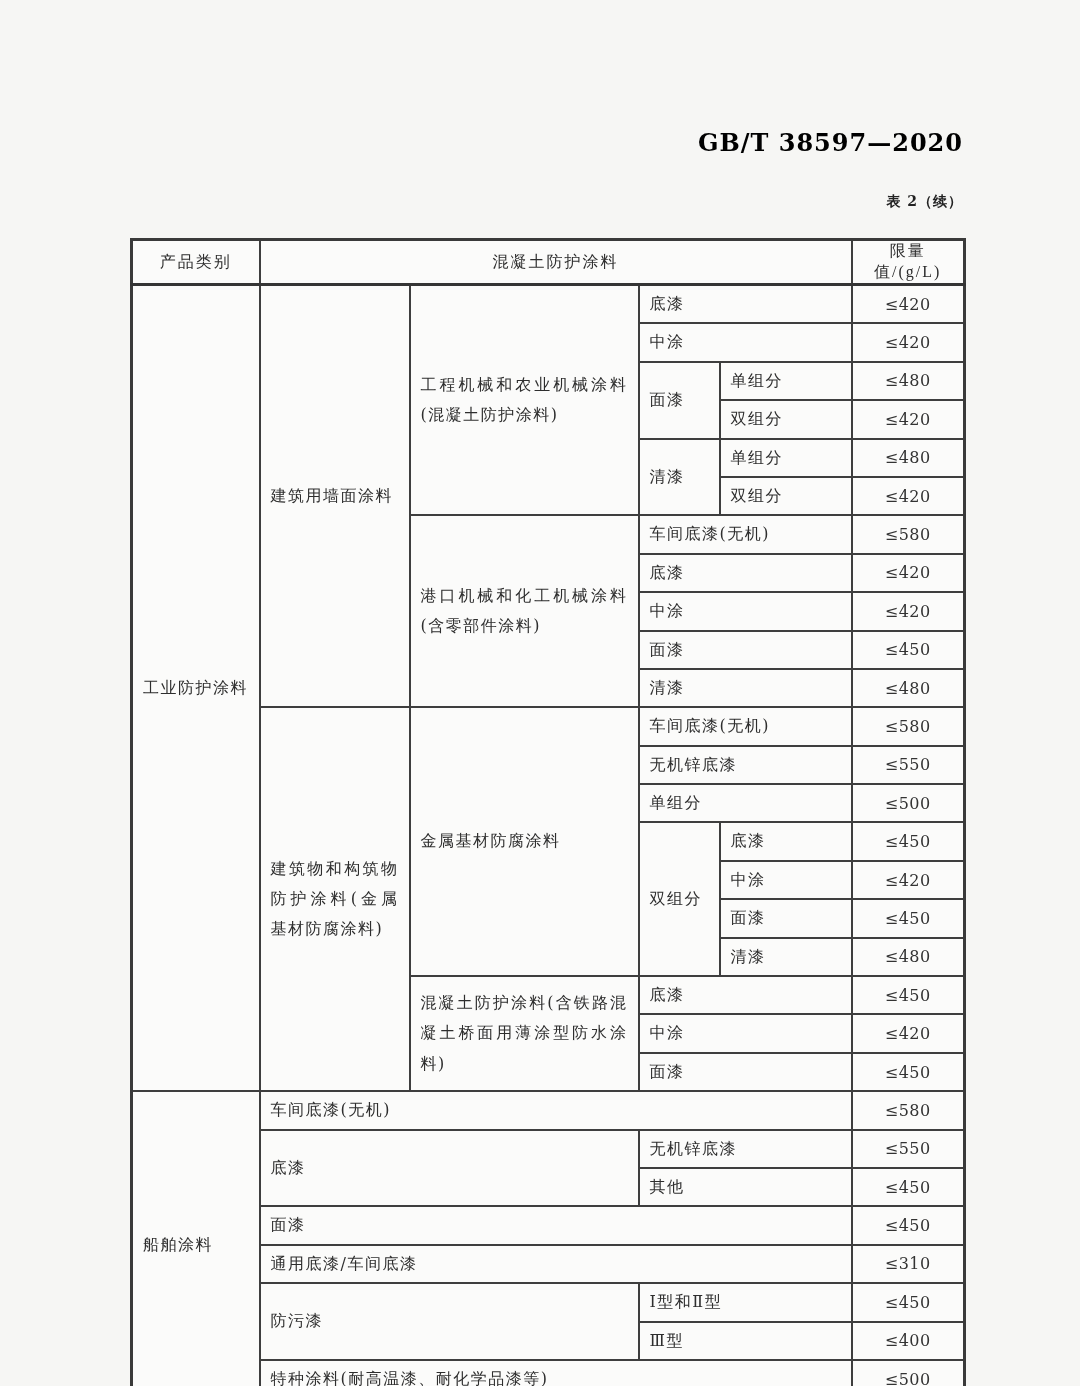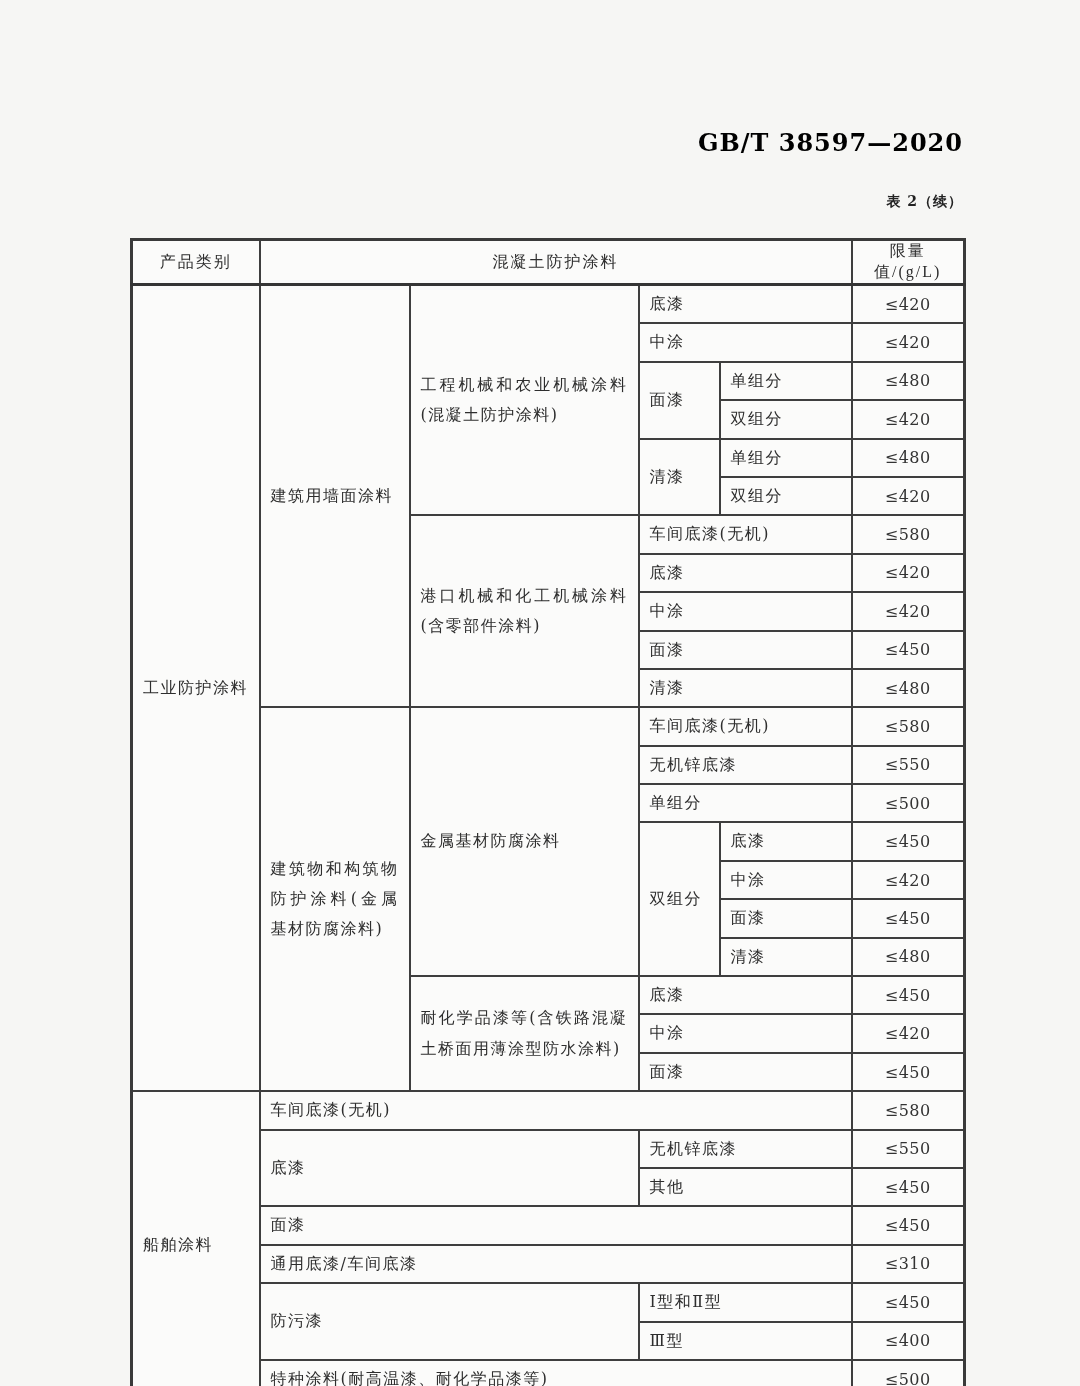--- a/index.html
+++ b/index.html
@@ -166,21 +166,21 @@
         </tr>
         <tr>
           <td class="cell">面漆</td>
           <td class="limit">≤450</td>
         </tr>
         <tr>
           <td class="cell">清漆</td>
           <td class="limit">≤480</td>
         </tr>
         <tr>
-          <td rowspan="3" class="cell">耐化学品漆等(含铁路混凝土桥面用薄涂型防水涂料)</td>
+          <td rowspan="3" class="cell">混凝土防护涂料(含铁路混凝土桥面用薄涂型防水涂料)</td>
           <td colspan="2" class="cell">底漆</td>
           <td class="limit">≤450</td>
         </tr>
         <tr>
           <td colspan="2" class="cell">中涂</td>
           <td class="limit">≤420</td>
         </tr>
         <tr>
           <td colspan="2" class="cell">面漆</td>
           <td class="limit">≤450</td>

